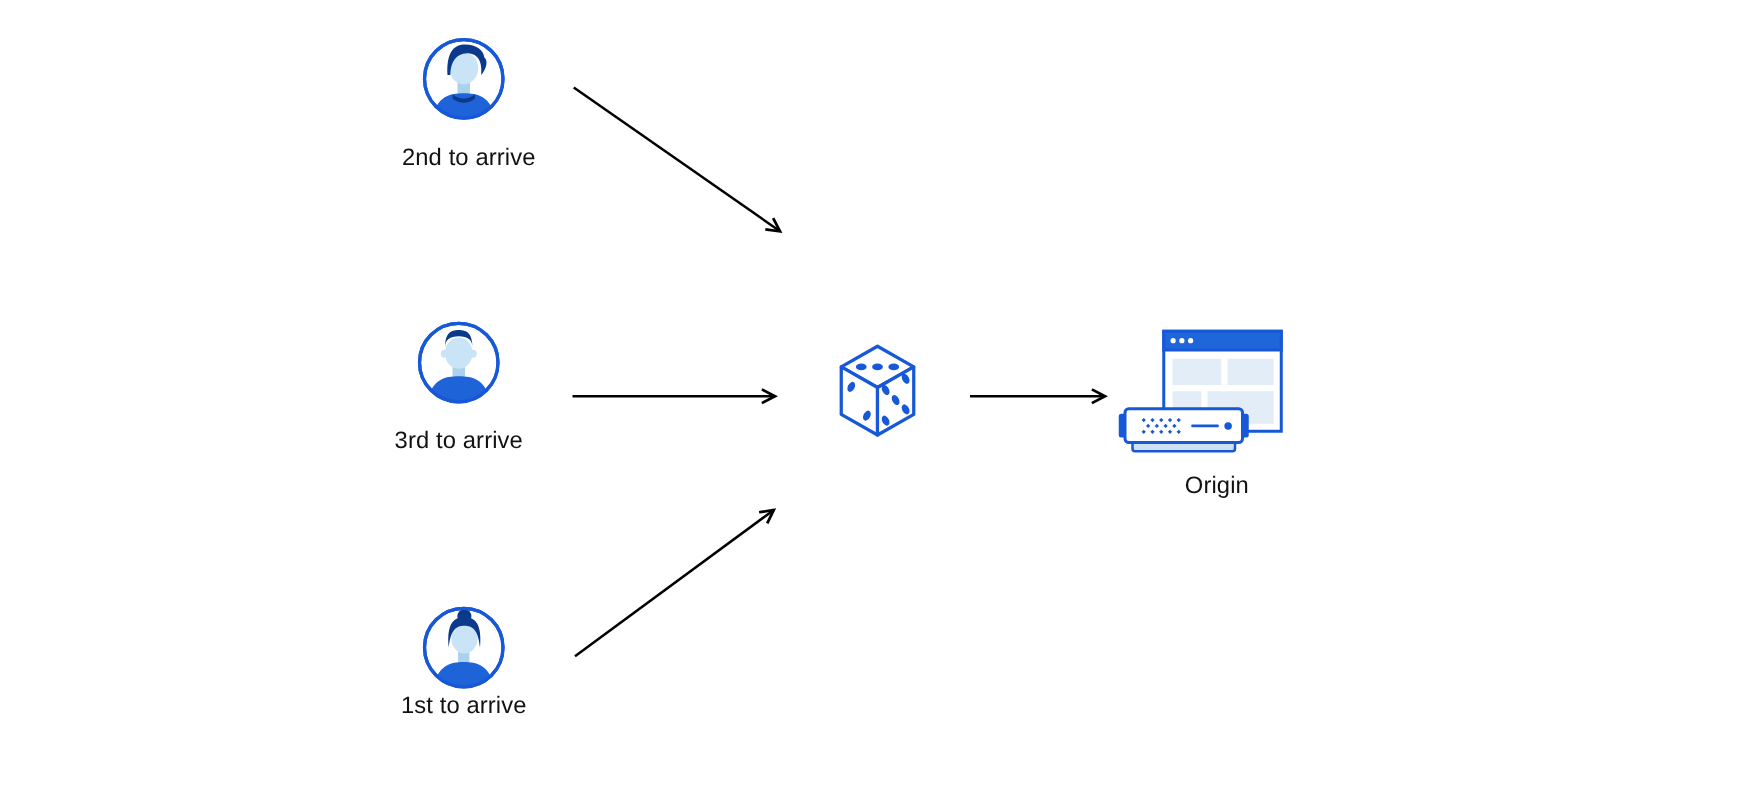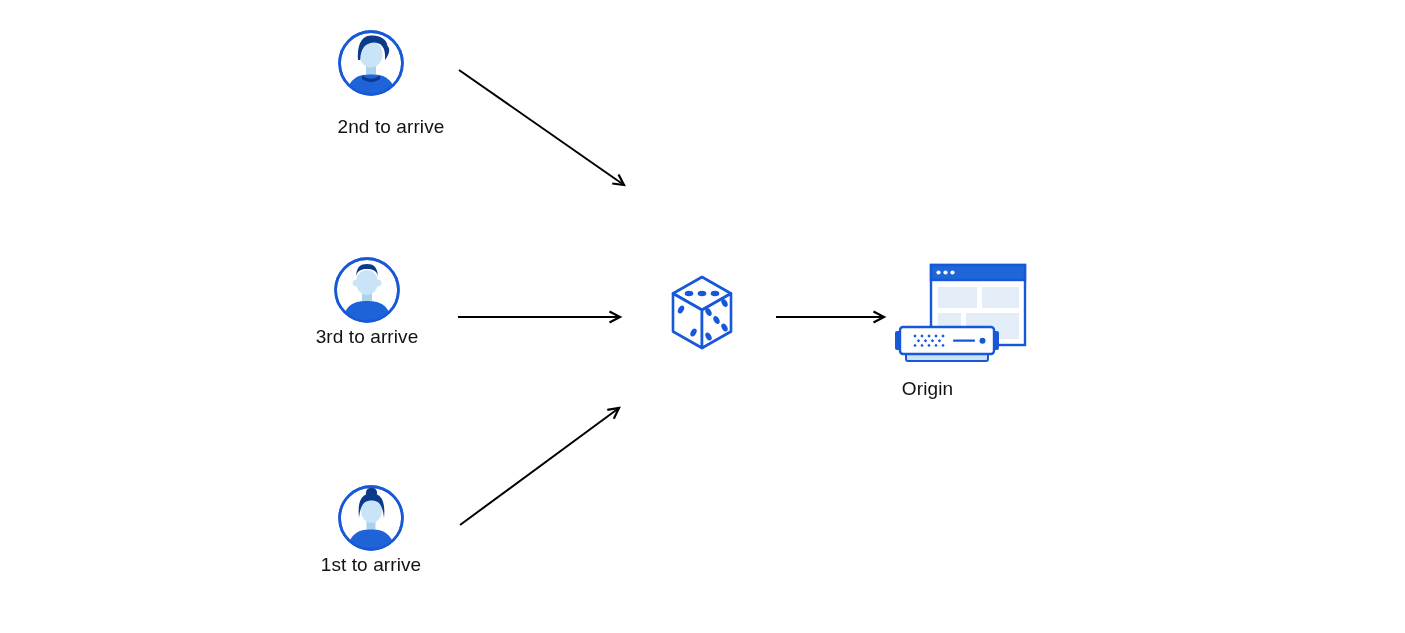--- a/index.html
+++ b/index.html
@@ -64,40 +64,40 @@
       <g clip-path="url(#clipA)">
         <rect class="neck" x="29" y="34" width="10" height="14" rx="2"></rect>
         <path class="shirt" d="M8,68 C12,48 22,45.5 34,45.5 C46,45.5 56,48 60,68 Z"></path>
         <path class="collar" d="M25,46.5 Q34,53 43,46.5 L43,50 Q34,56.5 25,50 Z"></path>
         <ellipse class="face" cx="34" cy="25.5" rx="11.5" ry="13"></ellipse>
         <path class="hair" d="M21,31 C20,11.5 27,6.5 35,6.5 C44,6.5 50,11 50.5,17 C53.5,19.5 52.5,25.5 48,31 C49,18 44,13.5 36.5,13.5 C28,14 23.5,20 23.2,31 Z"></path>
       </g>
       <circle cx="34" cy="34" r="31.4" fill="none" stroke="var(--outline-blue,#1658d8)" stroke-width="2.6"></circle>
     </svg>
   </div>
-  <div class="node-label" style="left:316px;top:116px;width:150px">2nd to arrive</div>
+  <div class="node-label" style="left:300px;top:116px;width:150px">2nd to arrive</div>
 
   <div class="node" style="left:333px;top:256px">
     <svg width="68" height="68" viewBox="0 0 68 68">
       <clipPath id="clipB">
           <circle cx="34" cy="34" r="30.6"></circle>
         </clipPath>
       <circle class="ring" cx="34" cy="34" r="31.4"></circle>
       <g clip-path="url(#clipB)">
         <rect class="neck" x="29" y="33" width="10" height="14" rx="2"></rect>
         <path class="shirt" d="M8,68 C12,47.5 22,45 34,45 C46,45 56,47.5 60,68 Z"></path>
         <circle class="face" cx="22.8" cy="27" r="3.2"></circle>
         <circle class="face" cx="45.2" cy="27" r="3.2"></circle>
         <ellipse class="face" cx="34" cy="26.5" rx="11" ry="12.5"></ellipse>
         <path class="hair" d="M23,22.5 C23,10.5 27.5,8 34,8 C40.5,8 45,10.5 45,22.5 C45,15.5 41,13 34,13 C27,13 23,15.5 23,22.5 Z"></path>
       </g>
       <circle cx="34" cy="34" r="31.4" fill="none" stroke="var(--outline-blue,#1658d8)" stroke-width="2.6"></circle>
     </svg>
   </div>
-  <div class="node-label" style="left:292px;top:326px;width:150px">3rd to arrive</div>
+  <div class="node-label" style="left:292px;top:342px;width:150px">3rd to arrive</div>
 
   <div class="node" style="left:337px;top:484px">
     <svg width="68" height="68" viewBox="0 0 68 68">
       <clipPath id="clipC">
           <circle cx="34" cy="34" r="30.6"></circle>
         </clipPath>
       <circle class="ring" cx="34" cy="34" r="31.4"></circle>
       <g clip-path="url(#clipC)">
         <rect class="neck" x="29.5" y="34" width="9" height="14" rx="2"></rect>
         <path class="shirt" d="M9,68 C13,48 23,45.5 34,45.5 C45,45.5 55,48 59,68 Z"></path>
@@ -168,15 +168,15 @@
             <use href="#dm" x="29" y="88.4"></use>
             <use href="#dm" x="36" y="88.4"></use>
             <use href="#dm" x="43" y="88.4"></use>
             <use href="#dm" x="50" y="88.4"></use>
         </g>
         <line class="srvline" x1="61" y1="83.7" x2="81" y2="83.7"></line>
         <circle class="srvdot" cx="89.5" cy="83.7" r="3"></circle>
       </g>
     </svg>
   </div>
-  <div class="node-label" style="left:860px;top:378px;width:135px">Origin</div>
+  <div class="node-label" style="left:906px;top:378px;width:135px">Origin</div>
 
 </div>
 
 </body></html>

